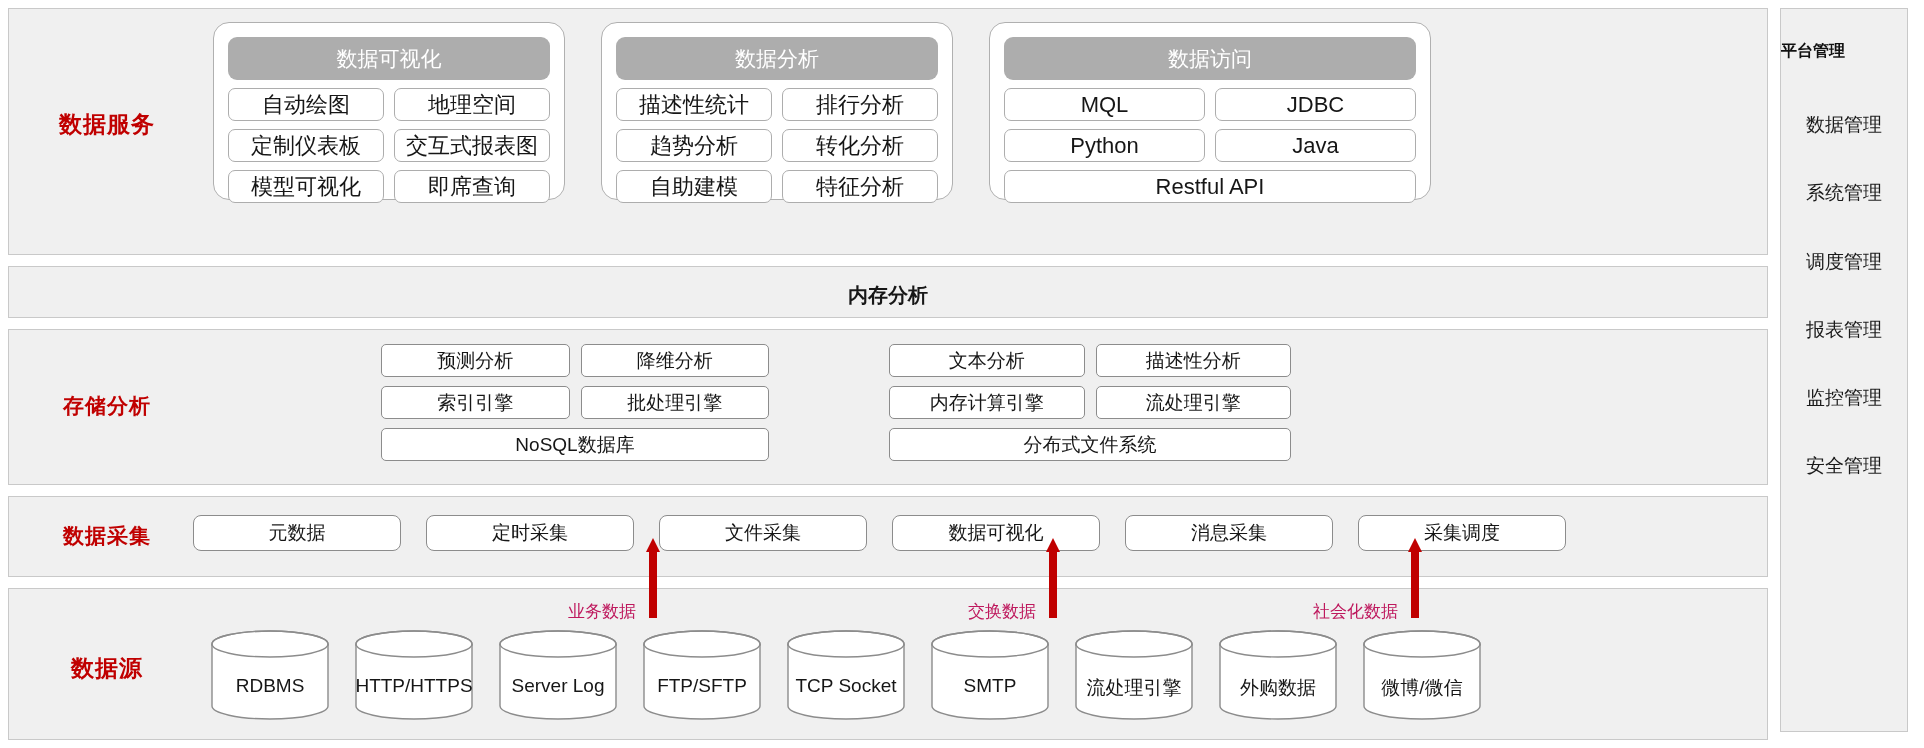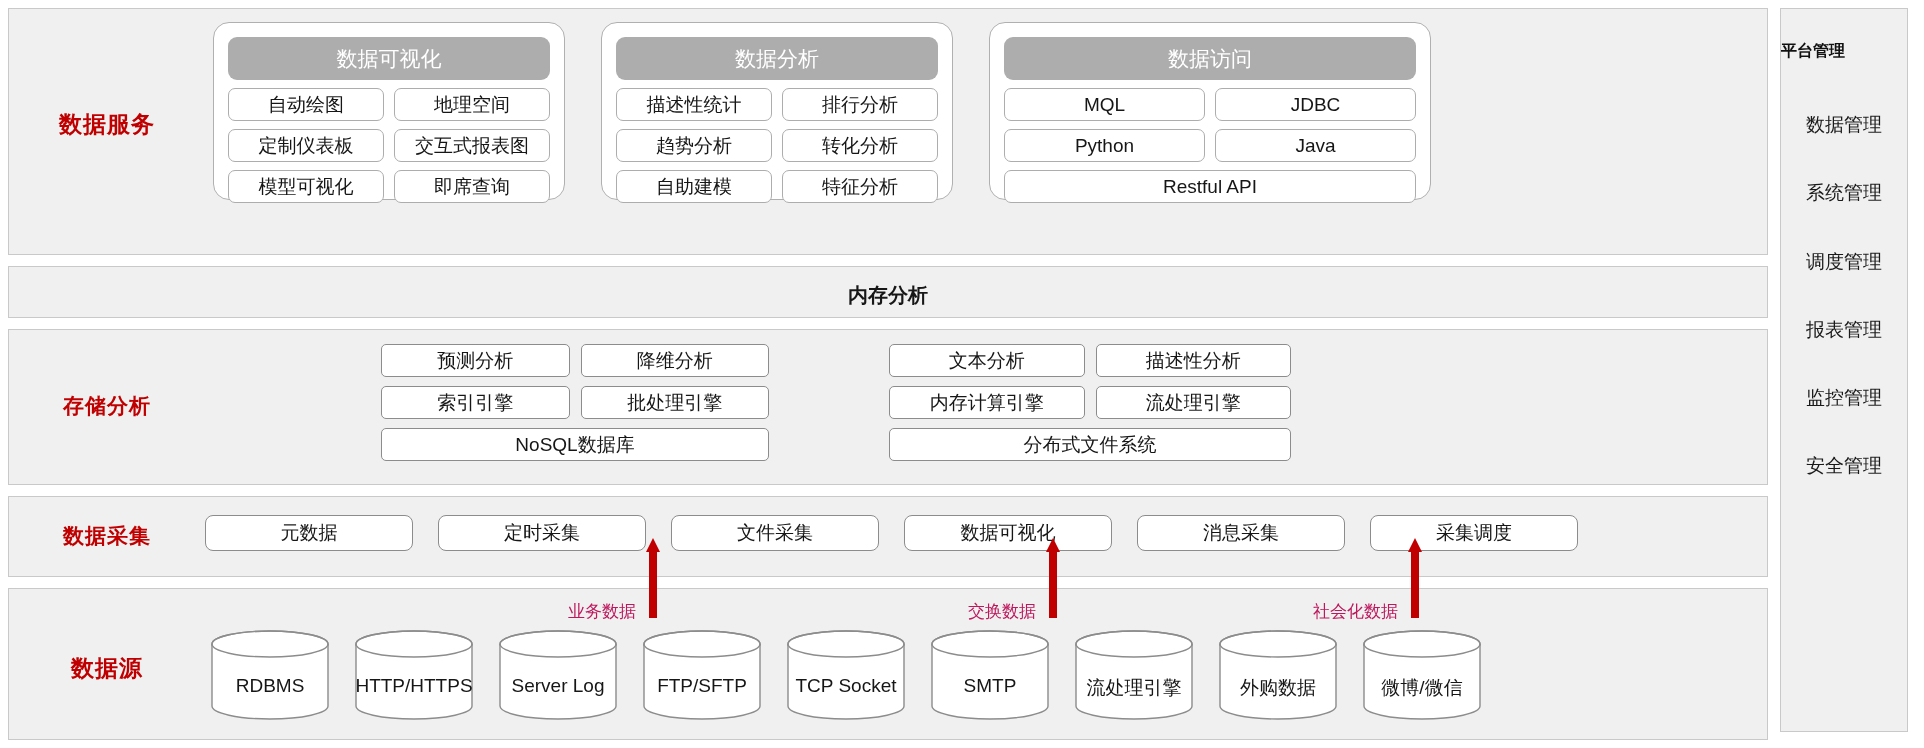--- a/index.html
+++ b/index.html
@@ -89,21 +89,21 @@
     grid-template-columns: 1fr 1fr;
     gap: 8px 10px;
   }
   .chip {
     box-sizing: border-box;
     height: 33px;
     border: 1.4px solid #adadad;
     border-radius: 7px;
     background: #ffffff;
     color: #161616;
-    font-size: 19px;
+    font-size: 22px;
     display: flex;
     align-items: center;
     justify-content: center;
     white-space: nowrap;
   }
   .chip.span2 { grid-column: 1 / span 2; }
 
   
   .store-cluster { position: absolute; top: 14px; }
   .store-grid {
@@ -122,21 +122,21 @@
     display: flex;
     align-items: center;
     justify-content: center;
     white-space: nowrap;
   }
   .chip-sq.span2 { grid-column: 1 / span 2; }
 
   
   .collect-row {
     position: absolute;
-    left: 196px;
+    left: 184px;
     top: 18px;
     display: flex;
     gap: 25px;
   }
   .chip-round {
     box-sizing: border-box;
     height: 36px;
     border: 1.5px solid #8c8c8c;
     border-radius: 8px;
     background: #ffffff;

